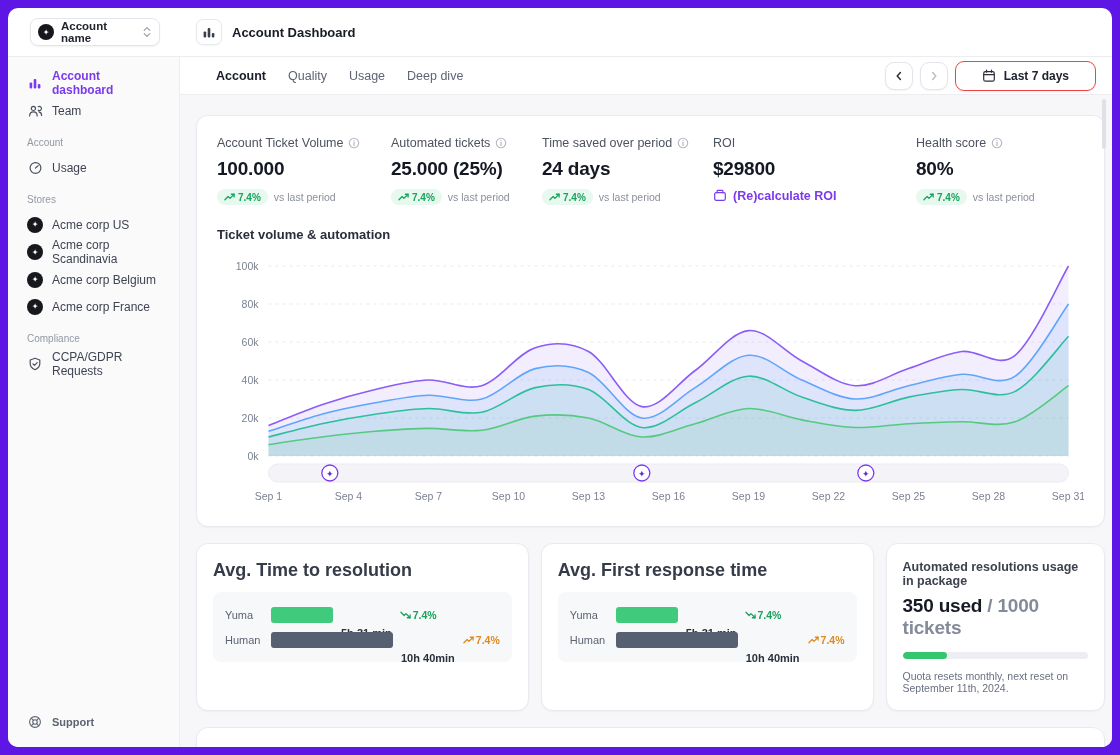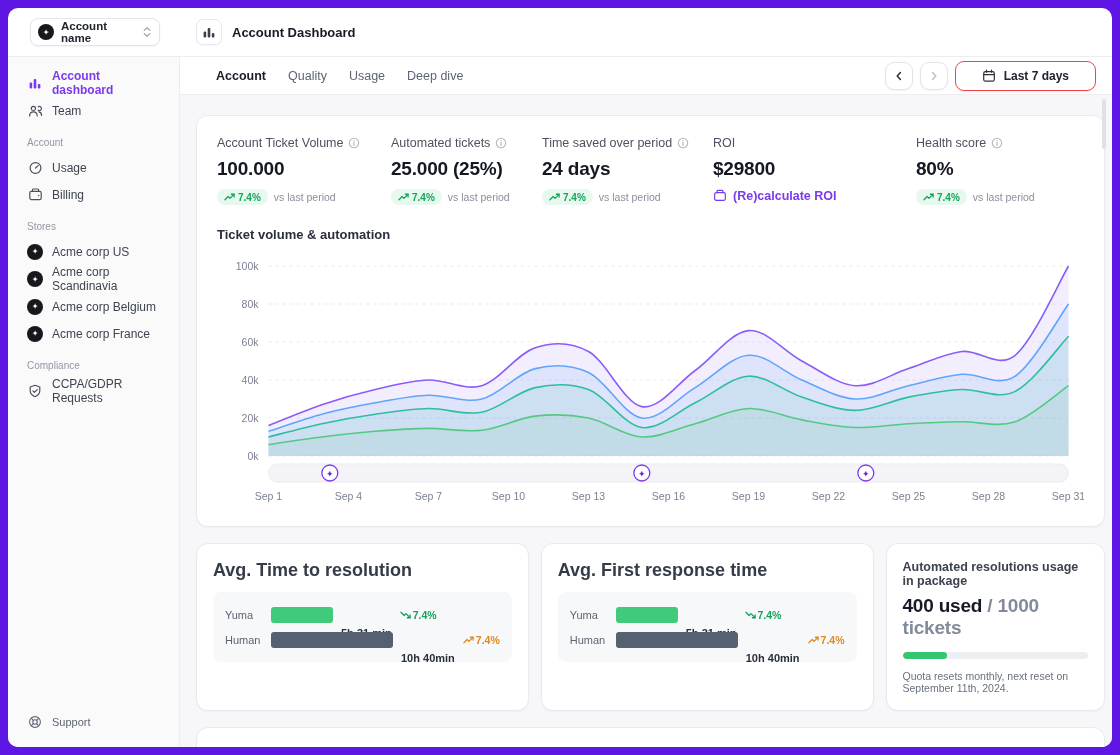--- a/index.html
+++ b/index.html
@@ -36,21 +36,21 @@
   .body-row { flex:1; display:flex; min-height:0; }
   .sidebar { width:172px; flex:0 0 172px; background:#fafafb; border-right:1px solid #ececf1;
     display:flex; flex-direction:column; padding:12px 0 12px; }
   .side-item { min-height:27px; display:flex; align-items:center; gap:9px; padding:0 19px;
     font-size:12px; color:#3e4451; cursor:pointer; }
   .side-item .ic { width:16px; display:flex; justify-content:center; color:#4a515e; flex:0 0 16px; }
   .side-item.active, .side-item.active .ic { color:#7c3aed; font-weight:600; }
   .side-section { font-size:10px; color:#9298a4; padding:13px 19px 6px; }
   .spark-circle { width:16px; height:16px; border-radius:50%; background:#16181d; color:#fff;
     display:flex; align-items:center; justify-content:center; font-size:8px; }
-  .side-support { margin-top:auto; }
+  .side-support { margin-top:auto;font-weight:bold; }
 
   .main { flex:1; display:flex; flex-direction:column; min-width:0; background:#f7f7fa; }
   .tabbar { height:38px; flex:0 0 38px; background:#fff; border-bottom:1px solid #ececf1;
     display:flex; align-items:center; gap:22px; padding:0 16px 0 36px; }
   .tab { font-size:12.5px; color:#5d6472; cursor:pointer; }
   .tab.active { color:#191d28; font-weight:700; }
   .tab-controls { margin-left:auto; display:flex; align-items:center; gap:7px; }
   .nav-btn { width:28px; height:28px; border:1px solid #e4e5ea; background:#fff; border-radius:9px;
     display:flex; align-items:center; justify-content:center; cursor:pointer; box-shadow:0 1px 2px rgba(16,24,40,.05); }
   .date-btn { height:30px; padding:0 26px; border:1px solid #ef4444; background:#fff; border-radius:9px;
@@ -157,30 +157,20 @@
 
       <div class="side-section">Account</div>
       <div class="side-item">
         <span class="ic">
           <svg width="15" height="14" viewBox="0 0 15 14" fill="none" stroke="currentColor" stroke-width="1.2" stroke-linecap="round">
             <circle cx="7.5" cy="7" r="5.4"></circle>
             <path d="M7.5 7 L10.2 4.6"></path>
           </svg>
         </span>
         <span>Usage</span>
-      </div>
-      <div class="side-item">
-        <span class="ic">
-          <svg width="15" height="14" viewBox="0 0 15 14" fill="none" stroke="currentColor" stroke-width="1.2" stroke-linecap="round" stroke-linejoin="round">
-            <rect x="1.8" y="3.4" width="11.4" height="8.2" rx="1.6"></rect>
-            <path d="M4.4 3.4 V1.9 a0.9 0.9 0 0 1 0.9 -0.9 h4.4 a0.9 0.9 0 0 1 0.9 0.9 V3.4"></path>
-            <circle cx="10.6" cy="7.5" r="0.7" fill="currentColor" stroke="none"></circle>
-          </svg>
-        </span>
-        <span>Billing</span>
       </div>
 
       <div class="side-section">Stores</div>
       <div class="side-item">
         <span class="ic">
             <span class="spark-circle">✦</span>
           </span>
         <span>Acme corp US</span>
       </div>
       <div class="side-item">
@@ -467,21 +457,21 @@
                     </svg>
                   <span>7.4%</span>
                 </span>
               </div>
             </div>
           </div>
 
           <div class="card mini-card">
             <div class="quota-title">Automated resolutions usage in package</div>
             <div class="quota-line">
-              <span class="quota-used">400 used</span>
+              <span class="quota-used">350 used</span>
               <span class="quota-total">/ 1000 tickets</span>
             </div>
             <div class="quota-bar">
               <div class="quota-fill" style="width:24%"></div>
             </div>
             <div class="quota-caption">Quota resets monthly, next reset on September 11th, 2024.</div>
           </div>
         </div>
 
         <div class="card footer-card">

